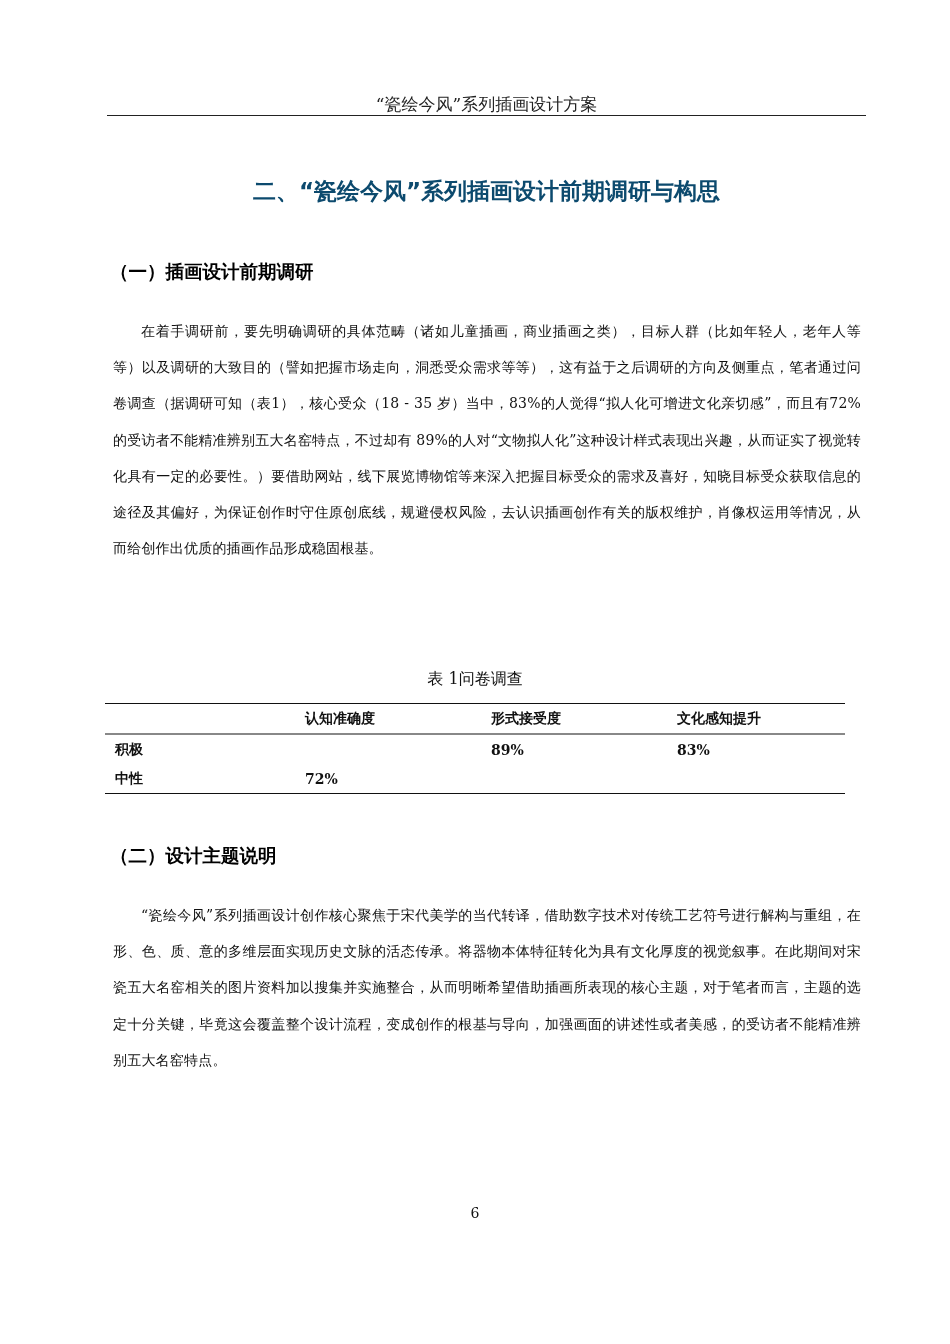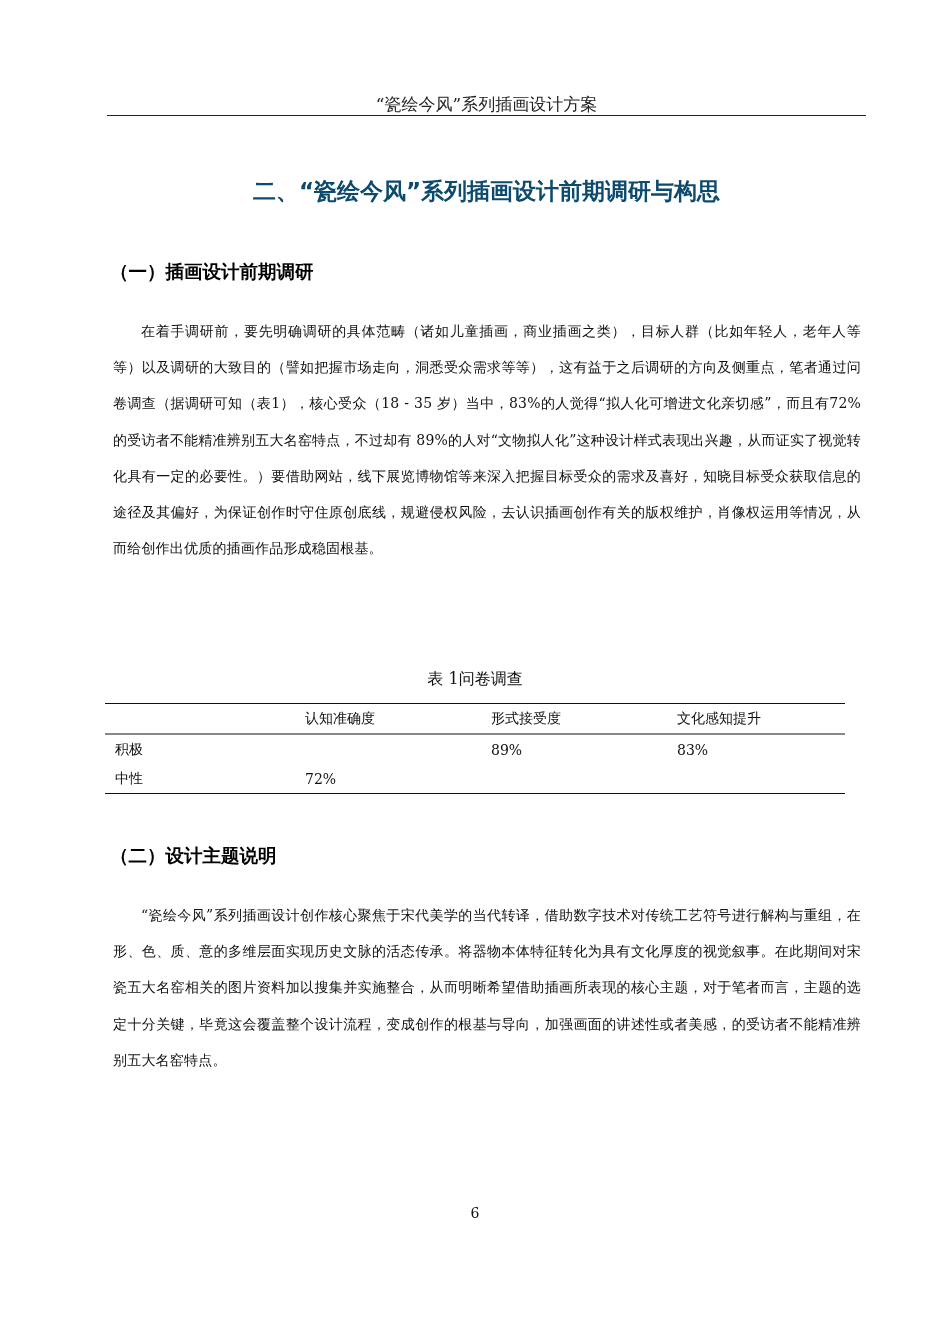--- a/index.html
+++ b/index.html
@@ -13,21 +13,21 @@
                    font-family: "DejaVu Sans", "Liberation Sans", sans-serif; font-weight: bold;
                    font-size: 23px; line-height: 34px; color: #0c4a6e; }
   .section-title { position: absolute; left: 110px; font-family: "DejaVu Sans", "Liberation Sans", sans-serif;
                    font-weight: bold; font-size: 18.5px; line-height: 28px; color: #000; }
   .para { position: absolute; left: 113px; width: 748px; font-size: 14px; line-height: 36.2px;
           text-indent: 2em; text-align: justify; margin: 0; color: #111; letter-spacing: 0.2px; }
   .caption { position: absolute; left: 105px; top: 666px; width: 740px; text-align: center;
              font-size: 16px; line-height: 26px; }
   .table { position: absolute; left: 105px; top: 703px; width: 740px; border-collapse: collapse;
            font-size: 14px; }
-  .table th, .table td { text-align: left; font-weight: normal; padding: 0 0 0 10px; height: 29px; }
+  .table th, .table td { text-align: left; font-weight: bold; padding: 0 0 0 10px; height: 29px; }
   .table thead tr { border-top: 1.2px solid #111; border-bottom: 2px solid #888; }
   .table tbody tr:last-child { border-bottom: 1.2px solid #111; }
   .table .c0 { width: 180px; }
   .table .c1 { width: 176px; }
   .table .c2 { width: 176px; }
   .page-number { position: absolute; left: 0; width: 950px; top: 1203px; text-align: center;
                  font-size: 14px; line-height: 20px; }
 </style>
 </head>
 <body>

